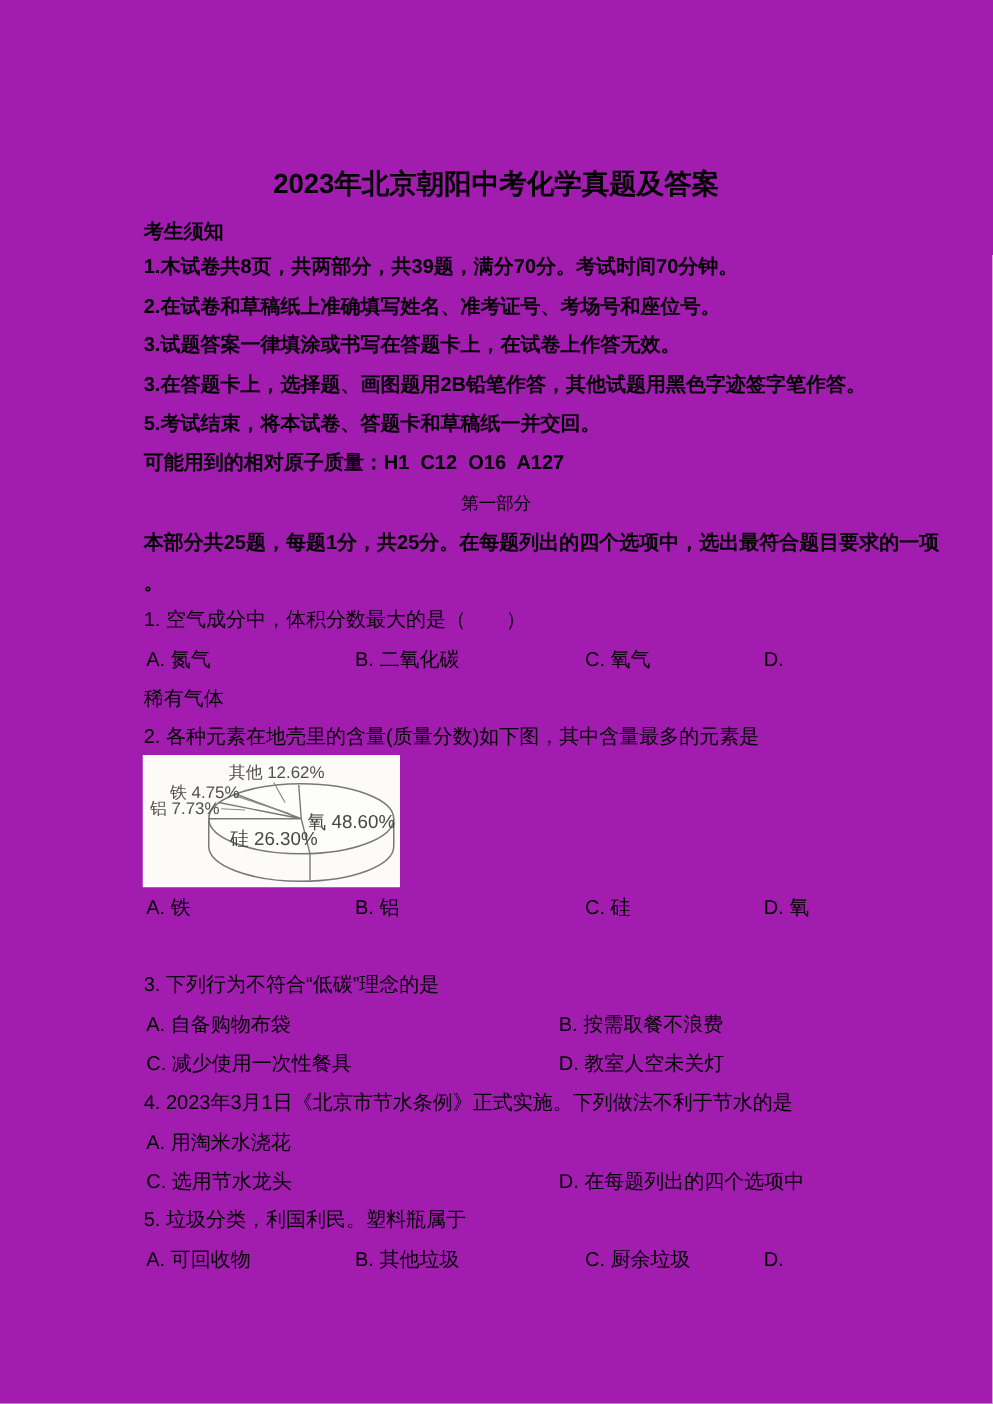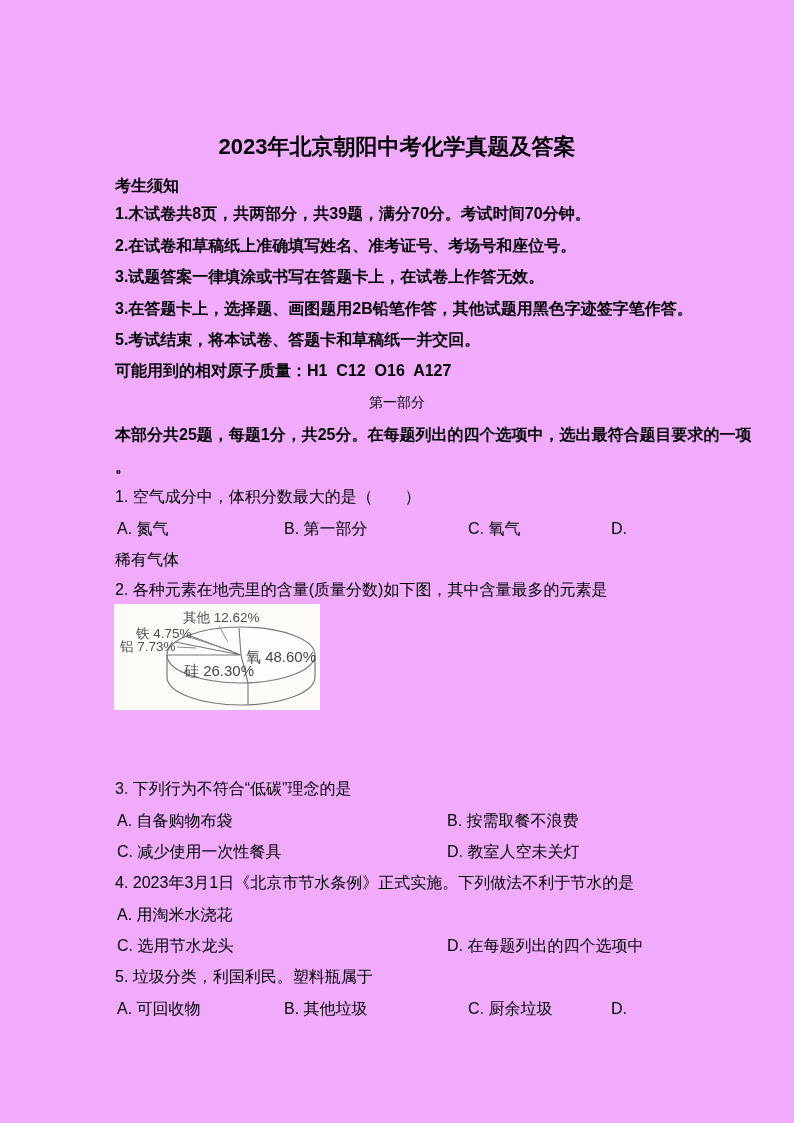--- a/index.html
+++ b/index.html
@@ -1,16 +1,16 @@
 <!DOCTYPE html>
 <html><head>
 <meta charset="utf-8">
 <style>
   html,body{margin:0;padding:0;background:#ffffff;}
-  .page{position:relative;width:794px;height:1123px;background:#f0abfc;
+  .page{position:relative;width:794px;height:1123px;background:#a21caf;
         font-family:"Liberation Sans",sans-serif;color:#000000;overflow:hidden;}
   .line{position:absolute;left:115px;white-space:pre;font-size:16px;line-height:1.25;}
   .bold{font-weight:700;}
   .center{left:0;width:794px;text-align:center;}
   .title{font-size:22px;font-weight:700;}
   .part-heading{font-size:14px;font-weight:400;}
   .row{position:absolute;left:0;width:764px;height:24px;}
   .row span{position:absolute;white-space:pre;font-size:16px;line-height:1.25;}
   .c1{left:117px}.c2{left:284px}.c3{left:468px}.c4{left:611px}
   .h1{left:117px}.h2{left:447px}
@@ -32,41 +32,47 @@
   <div class="line bold" style="top:330px">5.考试结束，将本试卷、答题卡和草稿纸一并交回。</div>
   <div class="line bold" style="top:361px">可能用到的相对原子质量：H1  C12  O16  A127</div>
 
   <div class="line part-heading center" style="top:394px">第一部分</div>
   <div class="line bold" style="top:425px">本部分共25题，每题1分，共25分。在每题列出的四个选项中，选出最符合题目要求的一项</div>
   <div class="line bold" style="top:457px">。</div>
 
   <div class="line" style="top:487px">1. 空气成分中，体积分数最大的是（　　）</div>
   <div class="row" style="top:519px">
     <span class="c1">A. 氮气</span>
-    <span class="c2">B. 第一部分</span>
+    <span class="c2">B. 二氧化碳</span>
     <span class="c3">C. 氧气</span>
     <span class="c4">D.</span>
   </div>
   <div class="line" style="top:550px">稀有气体</div>
 
   <div class="line" style="top:580px">2. 各种元素在地壳里的含量(质量分数)如下图，其中含量最多的元素是</div>
 
   <svg class="pie" width="206" height="106" viewBox="114 604 206 106">
     <rect x="114" y="604" width="206" height="106" fill="#fcfbf8"></rect>
     <ellipse cx="241" cy="655" rx="74" ry="28" fill="#fdfdfb" stroke="#787878" stroke-width="1.2"></ellipse>
     <path d="M167,655 L167,677 A74,28 0 0 0 315,677 L315,655" fill="none" stroke="#787878" stroke-width="1.2"></path>
     <path d="M241,655 L239,628 M241,655 L248,683 M248,683 L248,704 M241,655 L167,655 M241,655 L175,642 M241,655 L188,635" fill="none" stroke="#787878" stroke-width="1.1"></path>
     <path d="M219,626 L228,642 M186,636 L232,651 M177,647 L196,648" fill="none" stroke="#8a8a8a" stroke-width="1"></path>
     <text x="183" y="622" font-size="13.5" fill="#4f4f4f">其他 12.62%</text>
     <text x="136" y="638" font-size="13.5" fill="#4f4f4f">铁 4.75%</text>
     <text x="120" y="651" font-size="13.5" fill="#4f4f4f">铝 7.73%</text>
     <text x="184" y="676" font-size="15" fill="#474747">硅 26.30%</text>
     <text x="246" y="662" font-size="15" fill="#474747">氧 48.60%</text>
   </svg>
 
+  <div class="row" style="top:717px">
+    <span class="c1">A. 铁</span>
+    <span class="c2">B. 铝</span>
+    <span class="c3">C. 硅</span>
+    <span class="c4">D. 氧</span>
+  </div>
 
 
   <div class="line" style="top:779px">3. 下列行为不符合“低碳”理念的是</div>
   <div class="row" style="top:811px">
     <span class="h1">A. 自备购物布袋</span>
     <span class="h2">B. 按需取餐不浪费</span>
   </div>
   <div class="row" style="top:842px">
     <span class="h1">C. 减少使用一次性餐具</span>
     <span class="h2">D. 教室人空未关灯</span>

